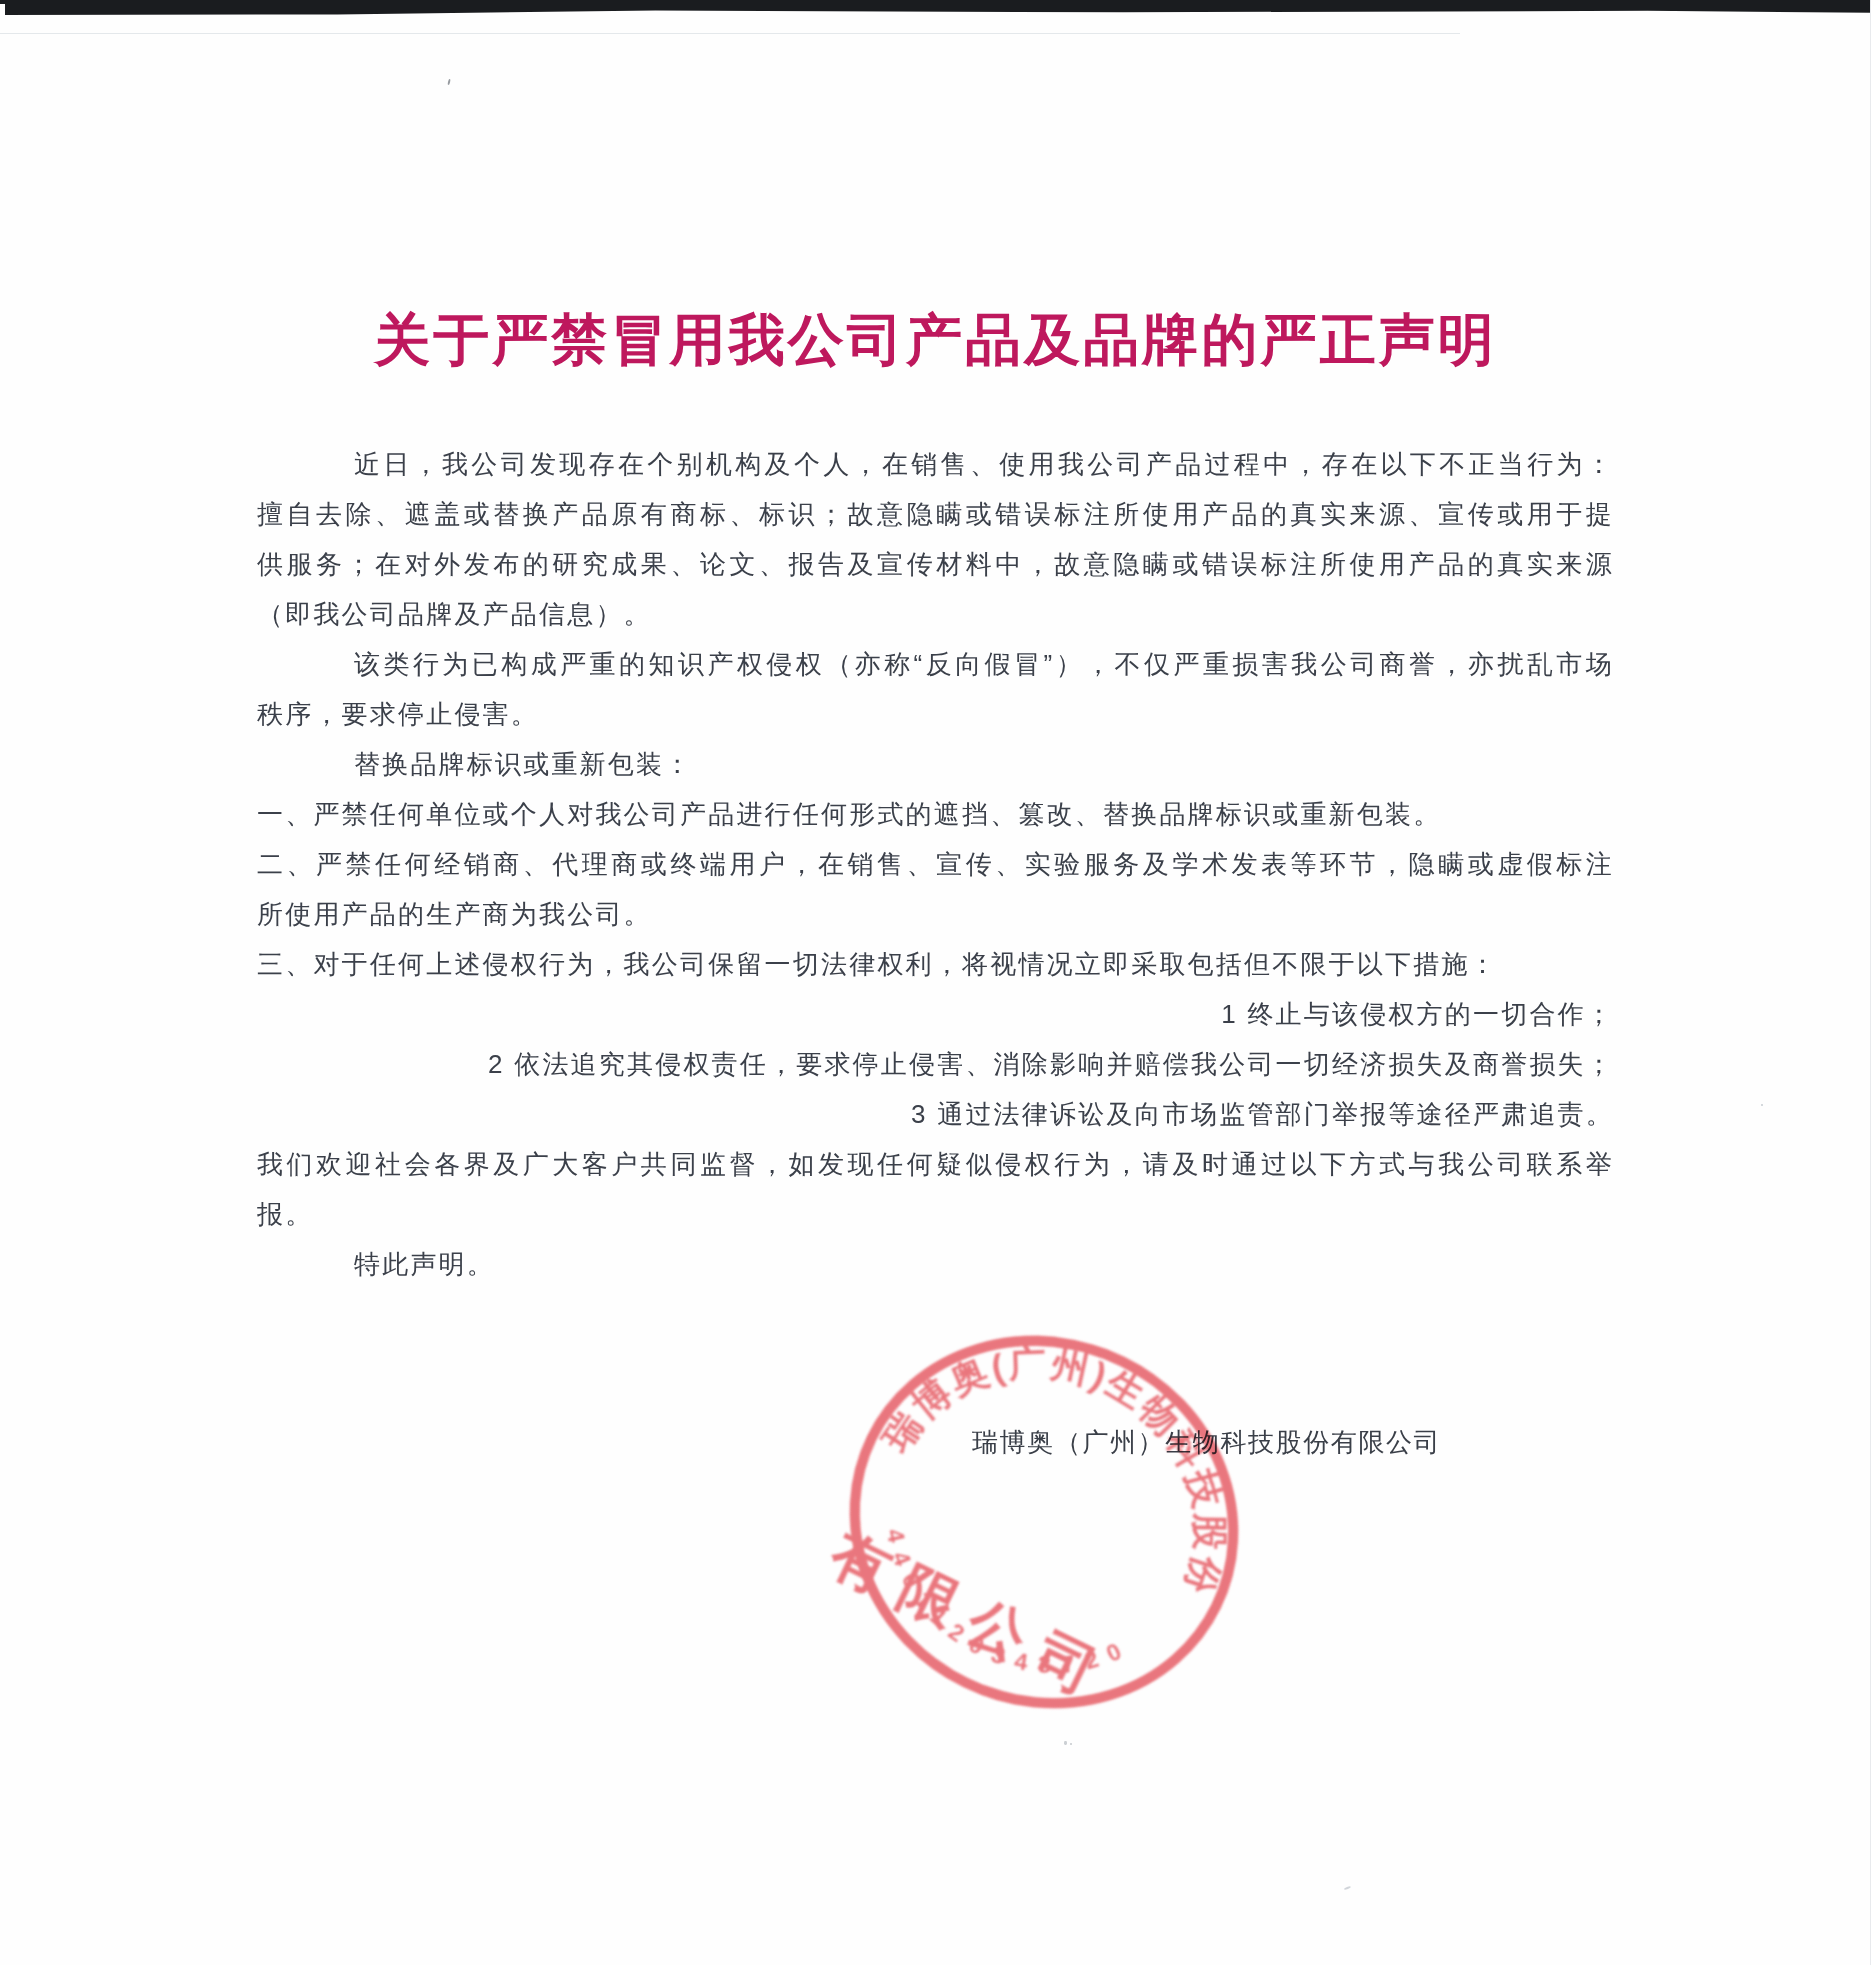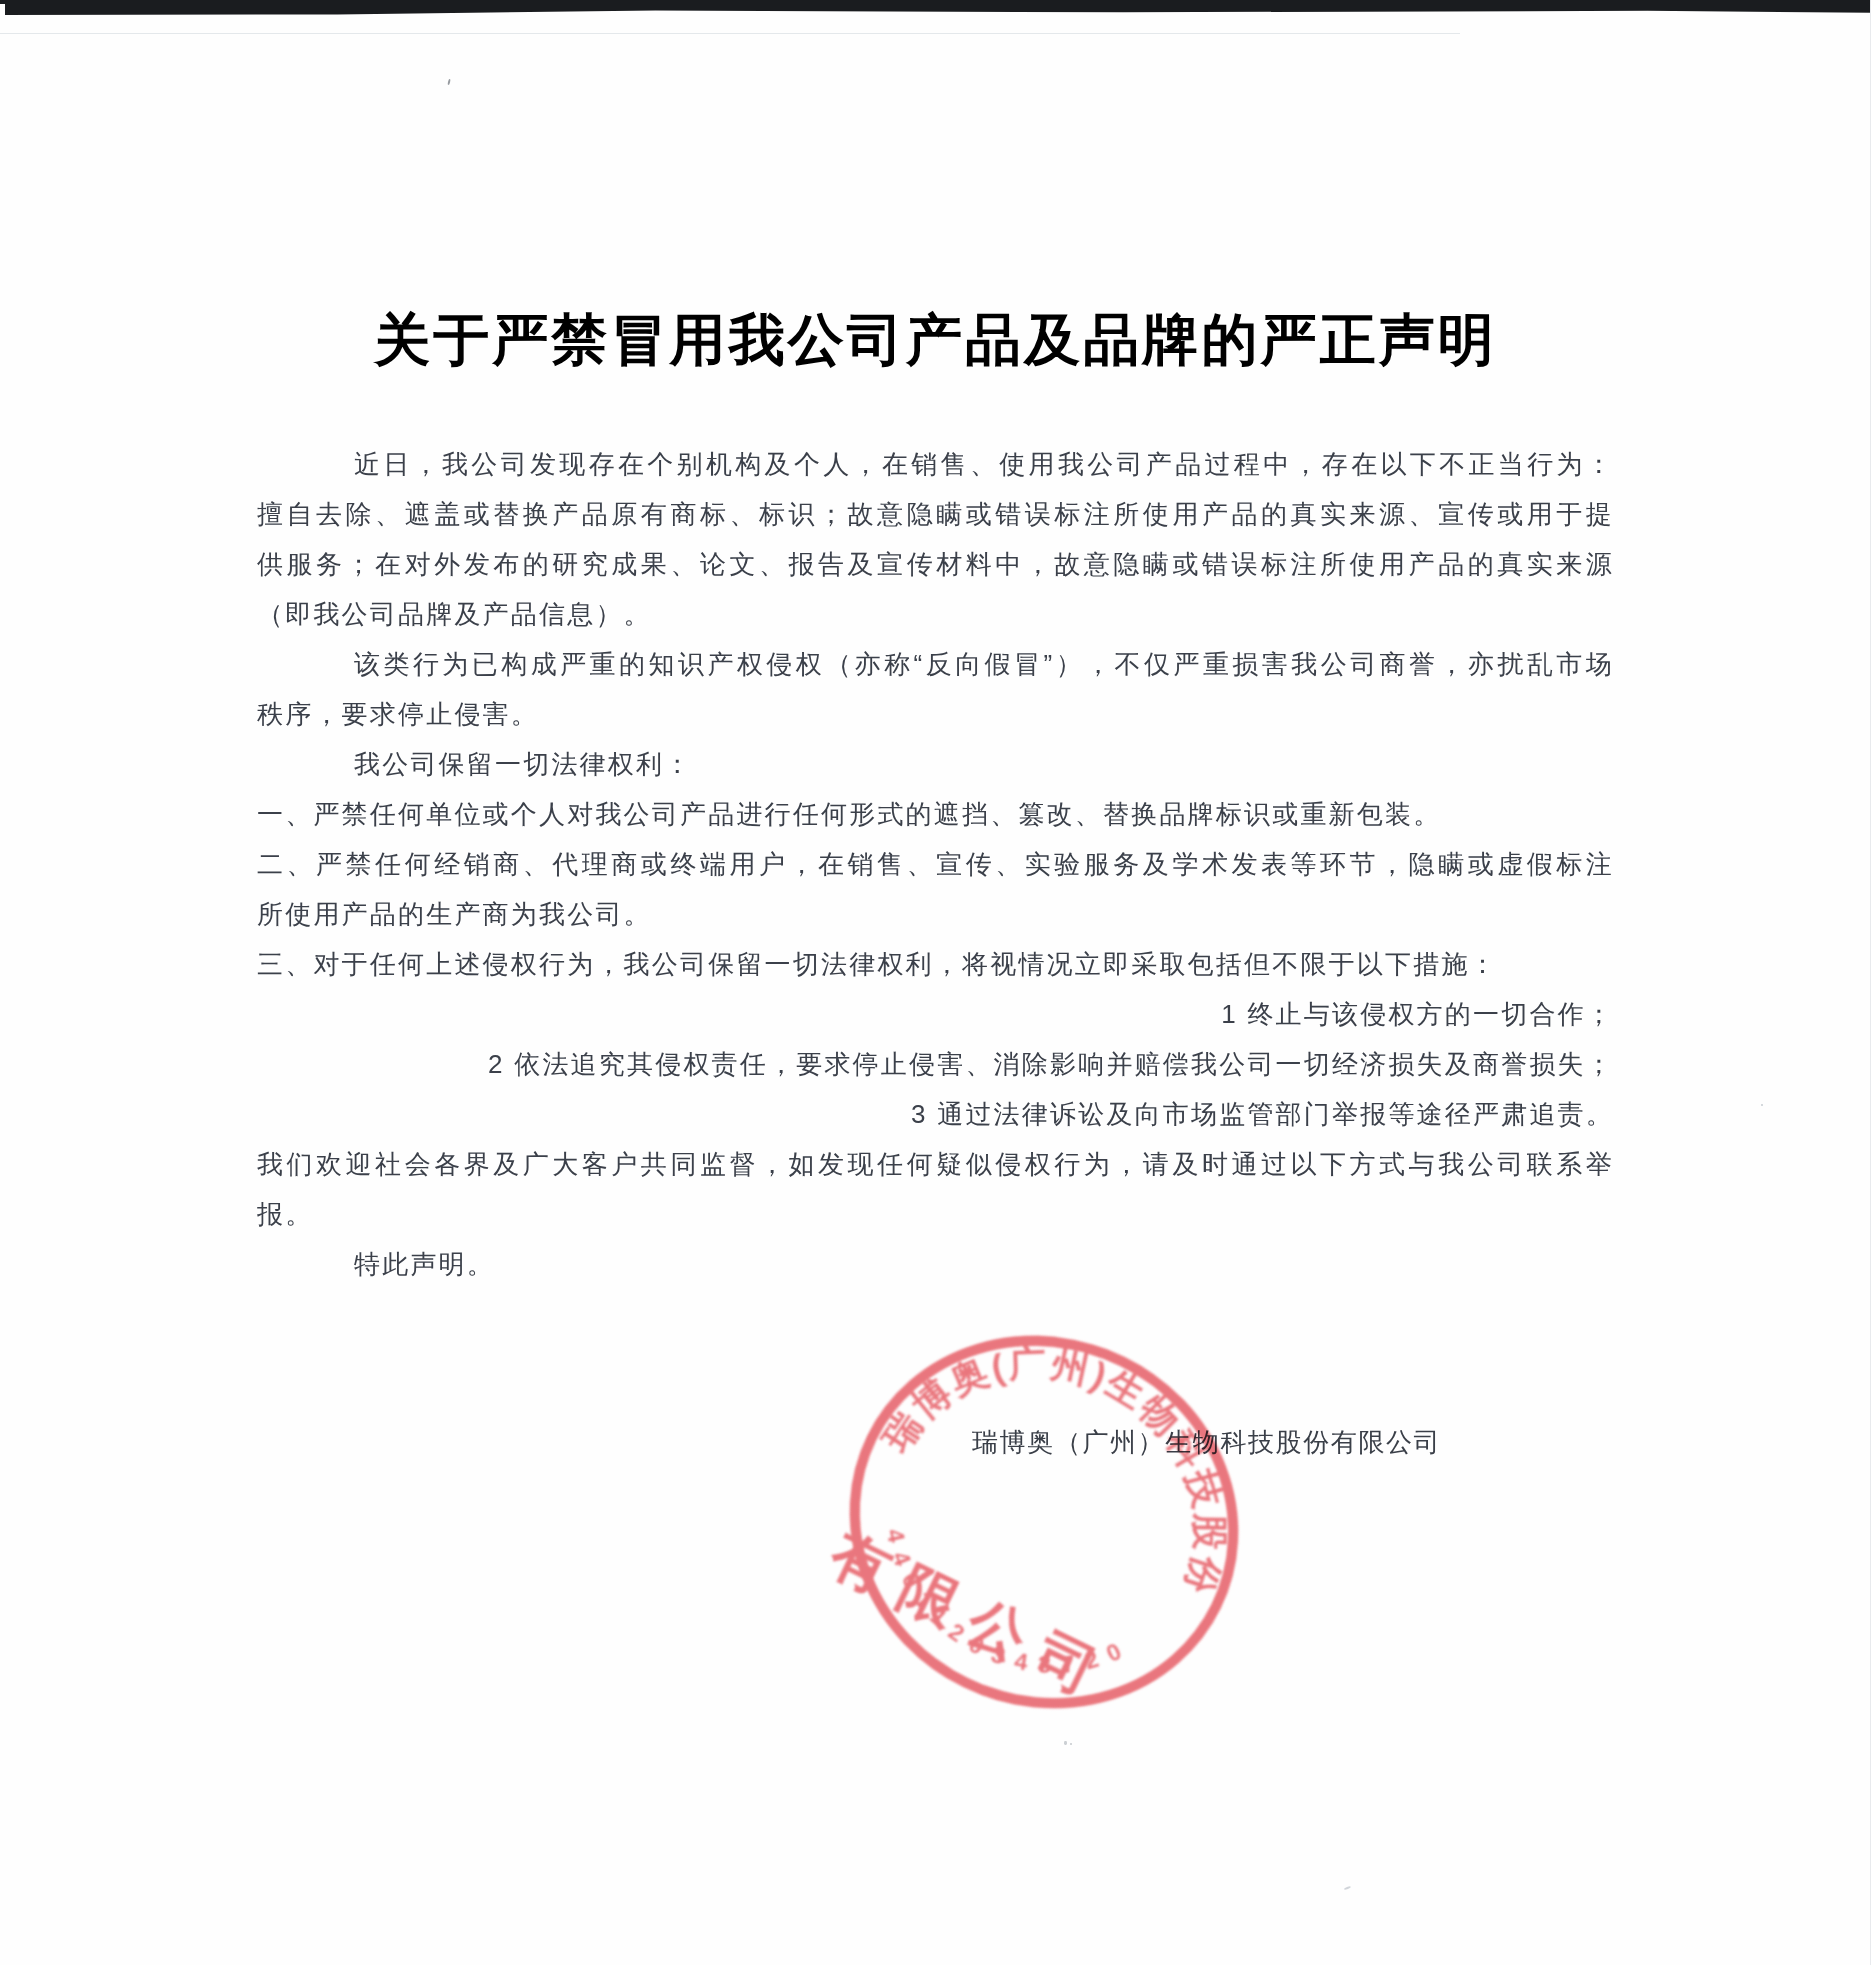--- a/index.html
+++ b/index.html
@@ -16,21 +16,21 @@
   .speck{position:absolute;border-radius:40%;}
   #speck-1{left:448px;top:79px;width:2.4px;height:6.3px;background:#6b7078;opacity:.7;transform:rotate(15deg);}
   #speck-2{left:1312px;top:559px;width:2px;height:2px;background:#c3c8cf;}
   #speck-3a{left:1064px;top:1741px;width:3.1px;height:3.5px;background:#9aa1a9;opacity:.5;}
   #speck-3b{left:1070px;top:1743px;width:2px;height:2px;background:#9aa1a9;opacity:.5;}
   #speck-4{left:1344px;top:1887px;width:7px;height:2.4px;background:#c6cbd1;transform:rotate(-20deg);opacity:.8;}
   #speck-5{left:1761px;top:1104px;width:1.6px;height:1.6px;background:#ced3d8;}
   
   #doc-title{
     position:absolute;left:257px;top:307px;width:1357px;line-height:65px;
-    text-align:center;font-size:56px;font-weight:bold;letter-spacing:3.1px;color:#000000;
+    text-align:center;font-size:56px;font-weight:bold;letter-spacing:3.1px;color:#be185d;
   }
   #body-text{position:absolute;left:257px;top:439px;width:1357px;color:#3b404a;}
   #body-text .line{height:50px;line-height:50px;font-size:26px;letter-spacing:2.2px;}
   #body-text .ind{text-indent:97px;}
   #body-text .item{padding-left:118px;text-align:right;}
   #body-text .j{text-align:justify;text-align-last:justify;}
   #signature{
     position:absolute;left:972px;top:1414px;width:511px;text-align:left;
     color:#3a3f48;font-size:26px;letter-spacing:1.6px;line-height:56px;z-index:2;
   }
@@ -61,21 +61,21 @@
 
   <div id="doc-title">关于严禁冒用我公司产品及品牌的严正声明</div>
 
   <div id="body-text">
       <div class="line ind j">近日，我公司发现存在个别机构及个人，在销售、使用我公司产品过程中，存在以下不正当行为：</div>
       <div class="line j">擅自去除、遮盖或替换产品原有商标、标识；故意隐瞒或错误标注所使用产品的真实来源、宣传或用于提</div>
       <div class="line j">供服务；在对外发布的研究成果、论文、报告及宣传材料中，故意隐瞒或错误标注所使用产品的真实来源</div>
       <div class="line">（即我公司品牌及产品信息）。</div>
       <div class="line ind j">该类行为已构成严重的知识产权侵权（亦称“反向假冒”），不仅严重损害我公司商誉，亦扰乱市场</div>
       <div class="line">秩序，要求停止侵害。</div>
-      <div class="line ind">我公司保留一切法律权利：</div>
+      <div class="line ind">替换品牌标识或重新包装：</div>
       <div class="line">一、严禁任何单位或个人对我公司产品进行任何形式的遮挡、篡改、替换品牌标识或重新包装。</div>
       <div class="line j">二、严禁任何经销商、代理商或终端用户，在销售、宣传、实验服务及学术发表等环节，隐瞒或虚假标注</div>
       <div class="line">所使用产品的生产商为我公司。</div>
       <div class="line">三、对于任何上述侵权行为，我公司保留一切法律权利，将视情况立即采取包括但不限于以下措施：</div>
       <div class="line item">1  终止与该侵权方的一切合作；</div>
       <div class="line item">2  依法追究其侵权责任，要求停止侵害、消除影响并赔偿我公司一切经济损失及商誉损失；</div>
       <div class="line item">3  通过法律诉讼及向市场监管部门举报等途径严肃追责。</div>
       <div class="line j">我们欢迎社会各界及广大客户共同监督，如发现任何疑似侵权行为，请及时通过以下方式与我公司联系举</div>
       <div class="line">报。</div>
       <div class="line ind">特此声明。</div>

